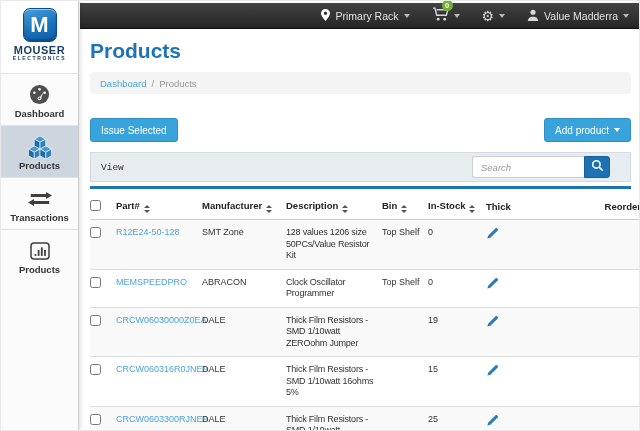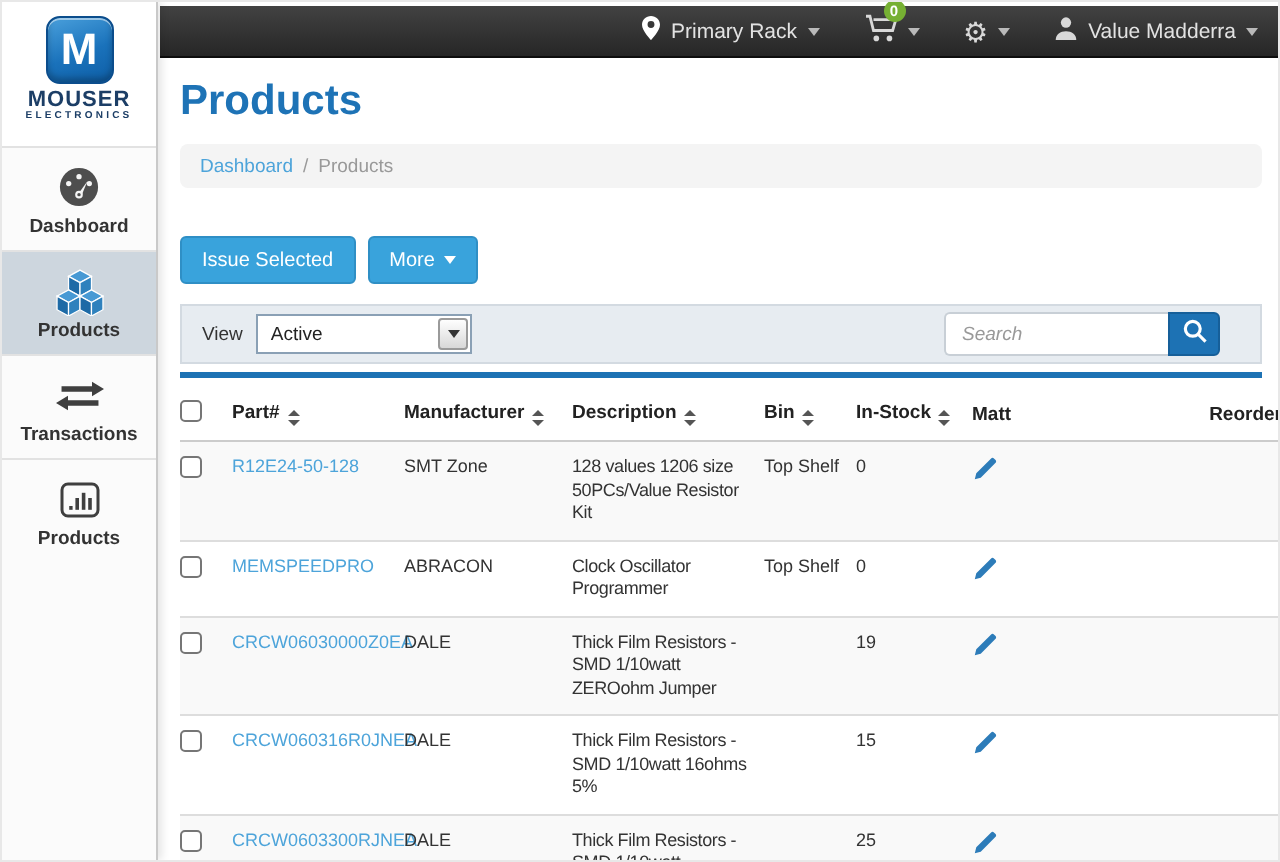--- a/index.html
+++ b/index.html
@@ -41,21 +41,21 @@
     padding:0 10px;font-size:9.5px;color:#999;gap:5px;}
   .breadcrumb a{color:var(--link-blue);text-decoration:none;cursor:pointer;}
   .toolbar{display:flex;align-items:center;margin-top:24px;gap:6px;}
   .btn{background:var(--accent-blue);border:1px solid #2f8fc5;border-radius:3px;color:#fff;
     font-size:10px;height:24px;padding:0 10px;cursor:pointer;display:inline-flex;align-items:center;gap:5px;}
   .btn .caret{border-top-color:#fff;}
   .btn-right{margin-left:auto;}
   
   .filterbar{margin-top:10px;height:30px;background:#e7ecf1;border:1px solid #d3dae1;
     display:flex;align-items:center;padding:0 20px 0 10px;}
-  .view-label{font-size:9.5px;color:#333;margin-right:7px;}
+  .view-label{font-size:9.5px;color:#333;margin-right:7px;font-family:Liberation Mono, monospace;}
   .select{width:108px;height:20px;background:#fff;border:1px solid #8aa0b5;display:flex;align-items:center;
     justify-content:space-between;font-size:9.5px;color:#222;padding-left:6px;cursor:pointer;}
   .select-arrow{width:15px;height:16px;margin-right:1px;border:1px solid #9a9a9a;border-radius:2px;
     background:linear-gradient(#fefefe,#d8d8d8);display:flex;align-items:center;justify-content:center;}
   .select-arrow i{width:0;height:0;border-left:3px solid transparent;border-right:3px solid transparent;border-top:4px solid #333;}
   .search-group{margin-left:auto;display:flex;}
   .search-input{width:112px;height:22px;border:1px solid #c8cfd6;border-right:none;border-radius:3px 0 0 3px;
     padding:0 8px;font-size:9.5px;color:#333;outline:none;}
   .search-input::placeholder{color:#999;font-style:italic;}
   .search-btn{width:26px;height:22px;background:var(--accent-blue-dark);border:1px solid #165f99;
@@ -189,34 +189,28 @@
     <div class="breadcrumb">
       <a>Dashboard</a>
       <span>/</span>
       <span>Products</span>
     </div>
 
     <div class="toolbar">
       <button class="btn">
         <span>Issue Selected</span>
       </button>
-      <button class="btn">
-        <span>More</span>
+      <button class="btn btn-right">
+        <span>Add product</span>
         <span class="caret"></span>
       </button>
     </div>
 
     <div class="filterbar">
       <span class="view-label">View</span>
-      <div class="select">
-        <span>Active</span>
-        <span class="select-arrow">
-            <i></i>
-          </span>
-      </div>
       <div class="search-group">
         <input class="search-input" type="text" placeholder="Search" style="">
         <button class="search-btn">
           <span>
             <svg width="13" height="13" viewBox="0 0 14 14">
                 <circle cx="5.8" cy="5.8" r="4" fill="none" stroke="#fff" stroke-width="1.7"></circle>
                 <line x1="8.8" y1="8.8" x2="12.7" y2="12.7" stroke="#fff" stroke-width="1.7"></line>
               </svg>
           </span>
         </button>
@@ -252,21 +246,21 @@
                 <i class="down"></i>
               </span></th>
           <th><span>Bin</span><span class="sort">
                 <i class="up"></i>
                 <i class="down"></i>
               </span></th>
           <th><span>In-Stock</span><span class="sort">
                 <i class="up"></i>
                 <i class="down"></i>
               </span></th>
-          <th><span>Matt</span></th>
+          <th><span>Thick</span></th>
           <th class="reorder"><span>Reorder</span></th>
         </tr>
       </thead>
       <tbody>
         <tr>
           <td><input type="checkbox" style=""></td>
           <td><a class="plink">R12E24-50-128</a></td>
           <td>SMT Zone</td>
           <td class="desc">128 values 1206 size
 50PCs/Value Resistor

